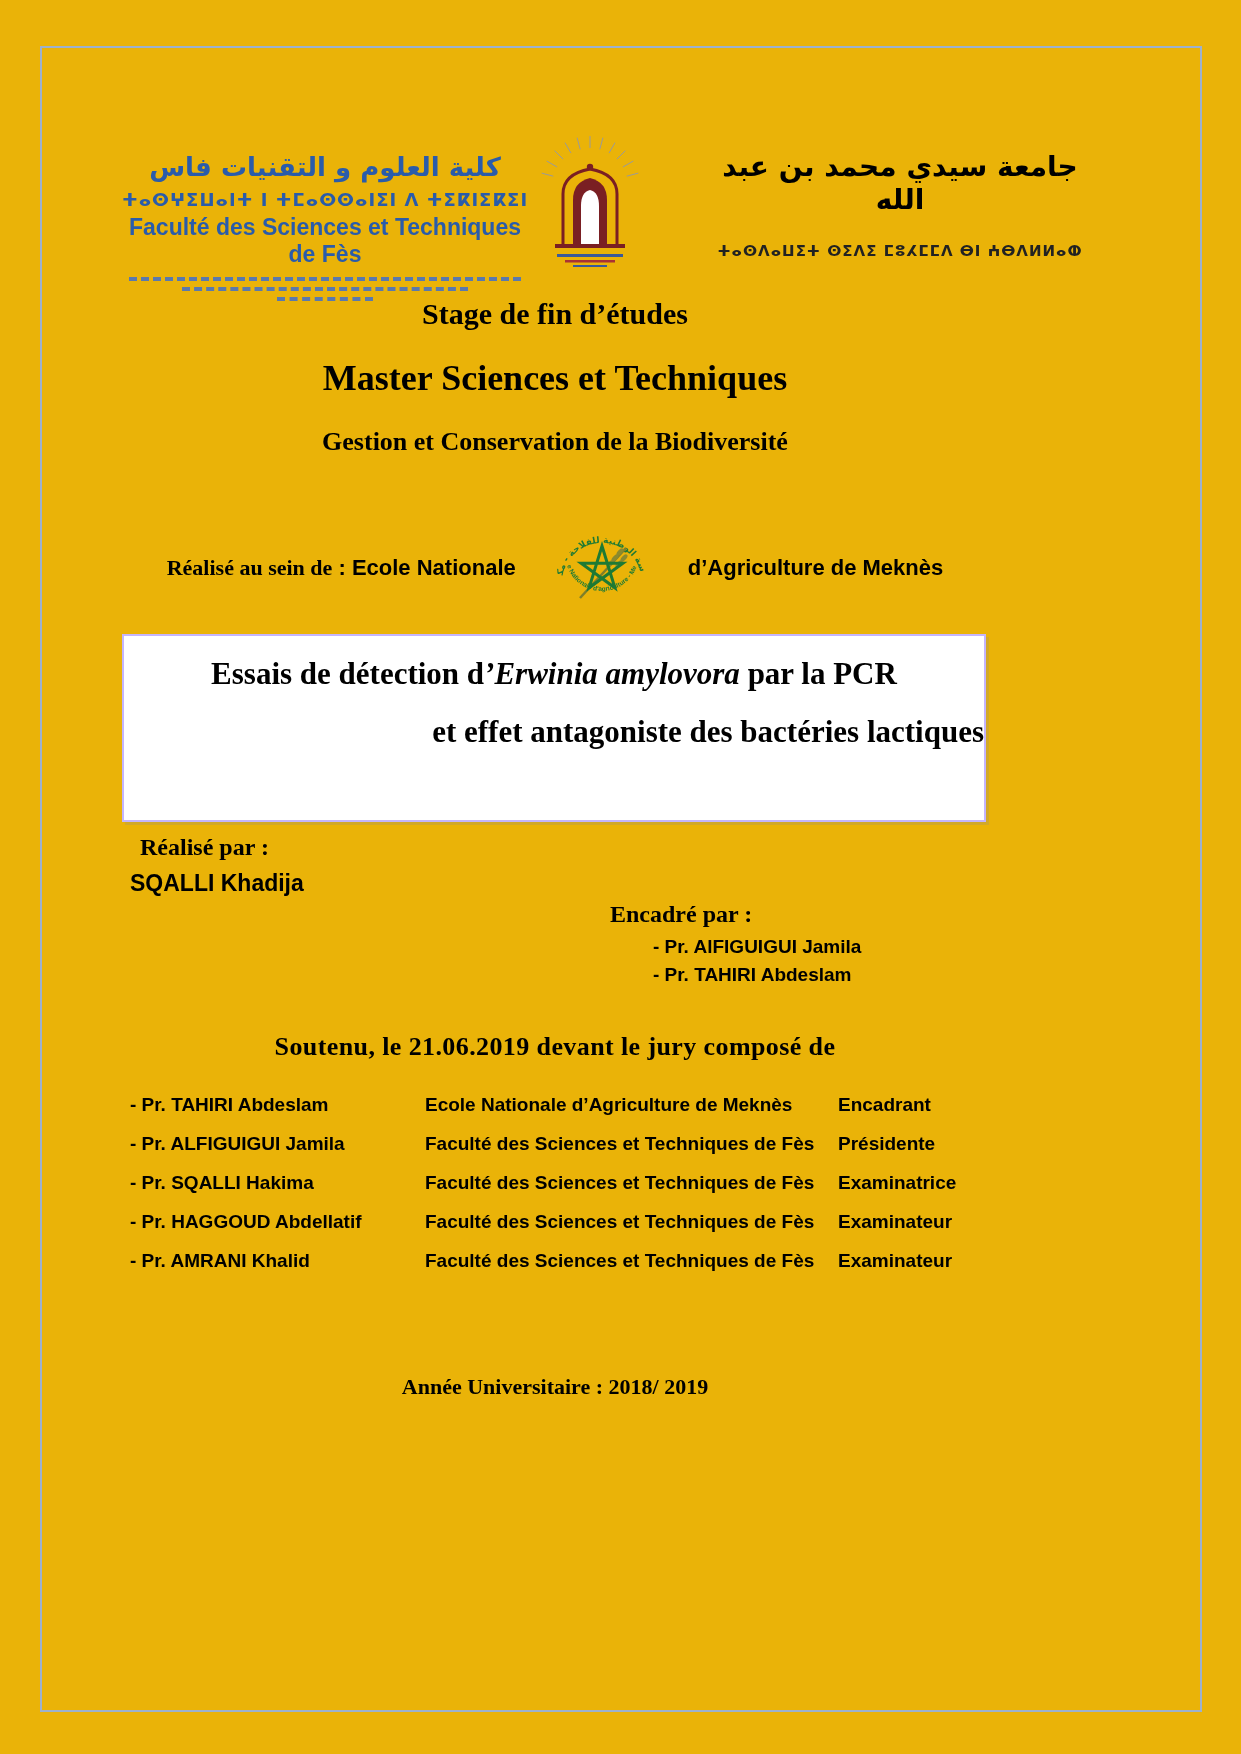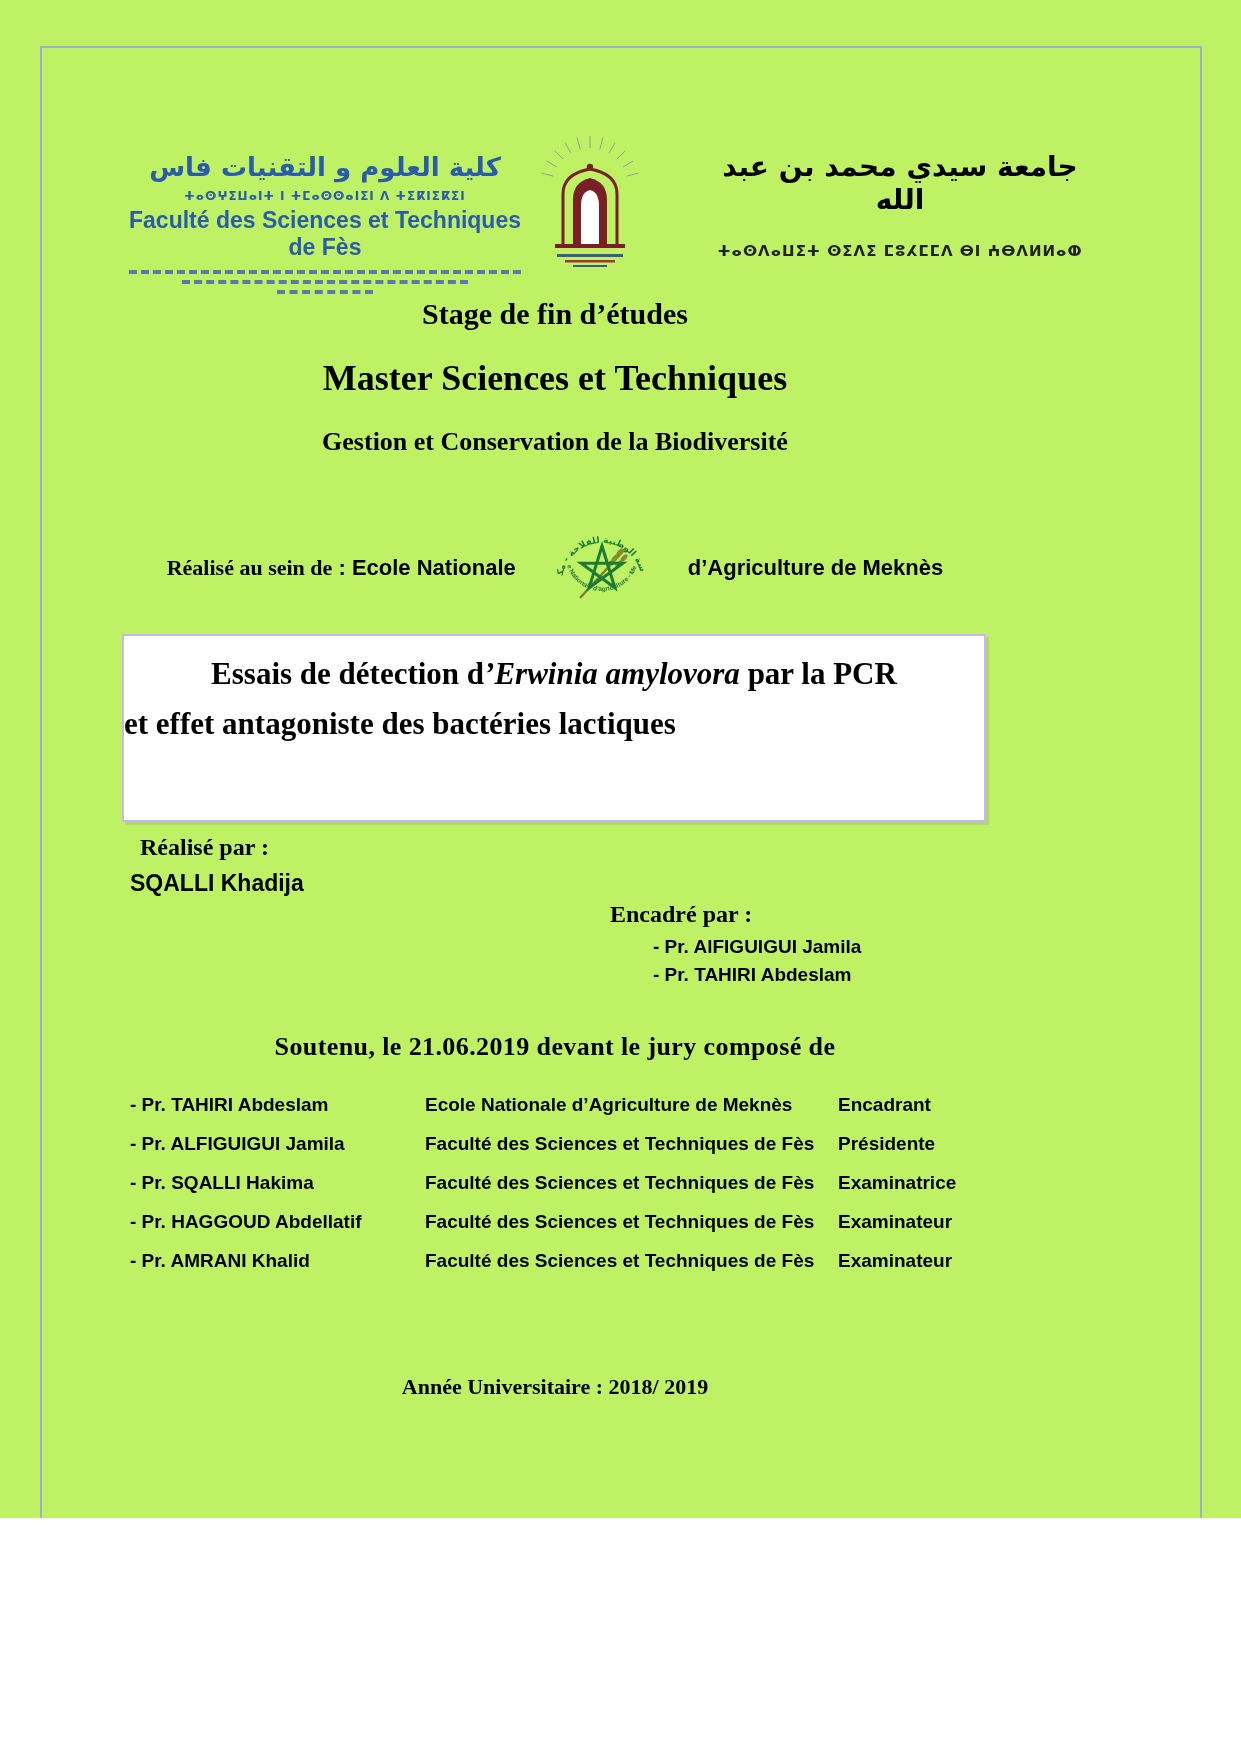--- a/index.html
+++ b/index.html
@@ -1,27 +1,27 @@
 <!DOCTYPE html>
 <html><head>
 <meta charset="utf-8">
 <style>
   html,body { margin:0; padding:0; background:#ffffff; }
   .page {
-    position:relative; width:1241px; height:1518px; background:#bef264; overflow:hidden;
+    position:relative; width:1241px; height:1754px; background:#eab308; overflow:hidden;
     font-family:"Liberation Serif","DejaVu Serif",serif; color:#000;
   }
   .frame {
     position:absolute; left:40px; top:46px; width:1158px; height:1662px;
     border:2px solid #9db1cc;
   }
   
   .hdr-left { position:absolute; left:120px; top:152px; width:410px; text-align:center; color:#2a5caa; }
   .hdr-left .ar  { font-family:"DejaVu Sans",sans-serif; font-size:26px; font-weight:bold; }
-  .hdr-left .tif { font-family:"DejaVu Sans",sans-serif; font-size:12px; font-weight:bold; margin-top:7px; letter-spacing:1px; }
+  .hdr-left .tif { font-family:"DejaVu Sans",sans-serif; font-size:18px; font-weight:bold; margin-top:7px; letter-spacing:1px; }
   .hdr-left .lat { font-family:"Liberation Sans","DejaVu Sans",sans-serif; font-size:23px; font-weight:bold; margin-top:4px; }
   .dashes { border-top:4px dashed #5a79ad; margin:0 auto; }
   .dash1 { width:392px; margin-top:9px; }
   .dash2 { width:286px; margin-top:6px; }
   .dash3 { width:96px;  margin-top:6px; }
 
   .logo-usmba { position:absolute; left:533px; top:124px; width:114px; height:155px; }
 
   .hdr-right { position:absolute; left:700px; top:150px; width:400px; text-align:center; }
   .hdr-right .ar  { font-family:"DejaVu Sans",sans-serif; font-size:28px; font-weight:bold; color:#000; }
@@ -43,21 +43,21 @@
   .host .nm    { font-family:"Liberation Sans","DejaVu Sans",sans-serif; font-size:22px; font-weight:bold; }
   .logo-ena { width:104px; height:104px; flex:0 0 auto; }
 
   
   .subject-box {
     position:absolute; left:122px; top:634px; width:860px; height:184px;
     border:2px solid #c4b5fd; background:#fff;
     box-shadow:3px 3px 0 rgba(140,140,140,0.25);
   }
   .subject-box .l1 { margin-top:20px; text-align:center; font-size:31px; font-weight:bold; }
-  .subject-box .l2 { margin-top:14px; text-align:left; font-size:31px; font-weight:bold; }
+  .subject-box .l2 { margin-top:22px; text-align:right; font-size:31px; font-weight:bold; }
   .italic { font-style:italic; }
 
   
   .author-label { position:absolute; left:140px; top:834px; font-size:24px; font-weight:bold; }
   .author-name  { position:absolute; left:130px; top:870px; font-family:"Liberation Sans",sans-serif; font-size:23px; font-weight:bold; }
   .sup-label { position:absolute; left:610px; top:901px; font-size:24px; font-weight:bold; }
   .sup-items { position:absolute; left:653px; top:933px; font-family:"Liberation Sans",sans-serif; font-size:19px; font-weight:bold; line-height:28px; }
 
   
   .defense { top:1032px; font-size:26px; font-weight:bold; letter-spacing:0.4px; }

